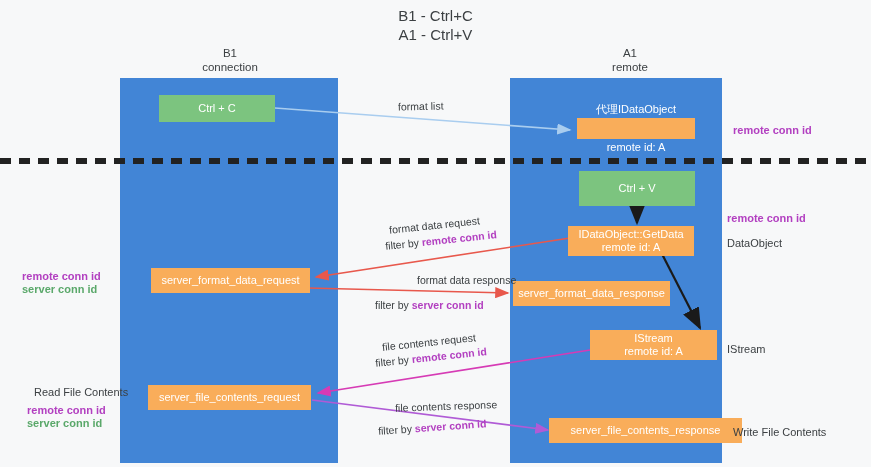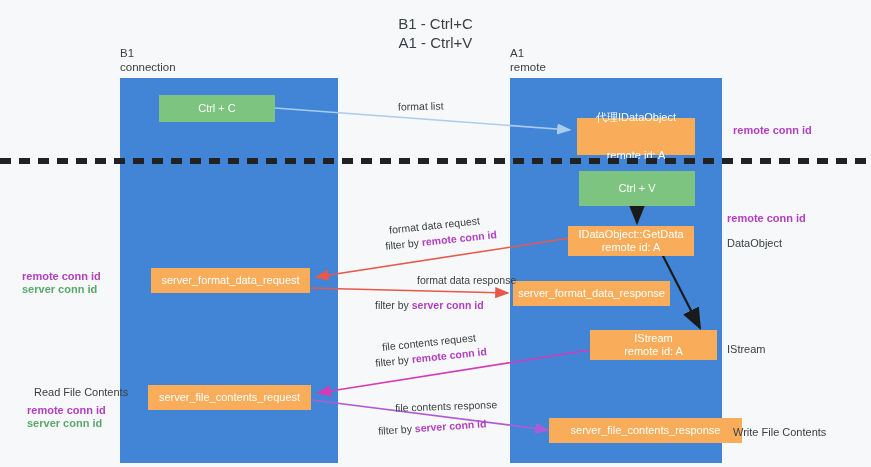--- a/index.html
+++ b/index.html
@@ -8,24 +8,24 @@
     background:#f7f8f9;
     font-family:"Liberation Sans", sans-serif;
     color:#3c4043;
     overflow:hidden;
   }
   #stage{position:relative;width:871px;height:467px;}
 
   
   .ttl{
     position:absolute;left:0;right:0;top:6px;
-    text-align:center;font-size:15px;line-height:19px;color:#3c4043;margin-top:8px;
+    text-align:center;font-size:15px;line-height:19px;color:#3c4043;
   }
   .hdr{
-    position:absolute;text-align:left;font-size:11.5px;line-height:14px;color:#3c4043;
+    position:absolute;text-align:center;font-size:11.5px;line-height:14px;color:#3c4043;
   }
   .sidelbl{
     position:absolute;font-size:11px;line-height:14px;white-space:nowrap;
   }
   .purple{color:#b23fc0;font-weight:bold;}
   .green{color:#5aa86a;font-weight:bold;}
   .plain{color:#3c4043;}
 
   
   .lane{
@@ -113,21 +113,21 @@
 
     <line x1="590" y1="350" x2="318" y2="393" stroke="#d63bb5" stroke-width="1.6" marker-end="url(#ah-mag)"></line>
 
     <line x1="312" y1="400" x2="548" y2="430" stroke="#b05bd6" stroke-width="1.6" marker-end="url(#ah-vio)"></line>
   </svg>
 
   <div class="box green-b" style="left:159px;top:95px;width:116px;height:27px;">
     <span>Ctrl + C</span>
   </div>
 
-  <div class="box orange-b" style="left:577px;top:118px;width:118px;height:37px;gap:24px;">
+  <div class="box orange-b" style="left:577px;top:118px;width:118px;height:21px;gap:24px;">
     <span>代理IDataObject</span>
     <span>remote id: A</span>
   </div>
 
   <div class="divider"></div>
 
   <div class="box green-b" style="left:579px;top:171px;width:116px;height:35px;">
     <span>Ctrl + V</span>
   </div>
 

